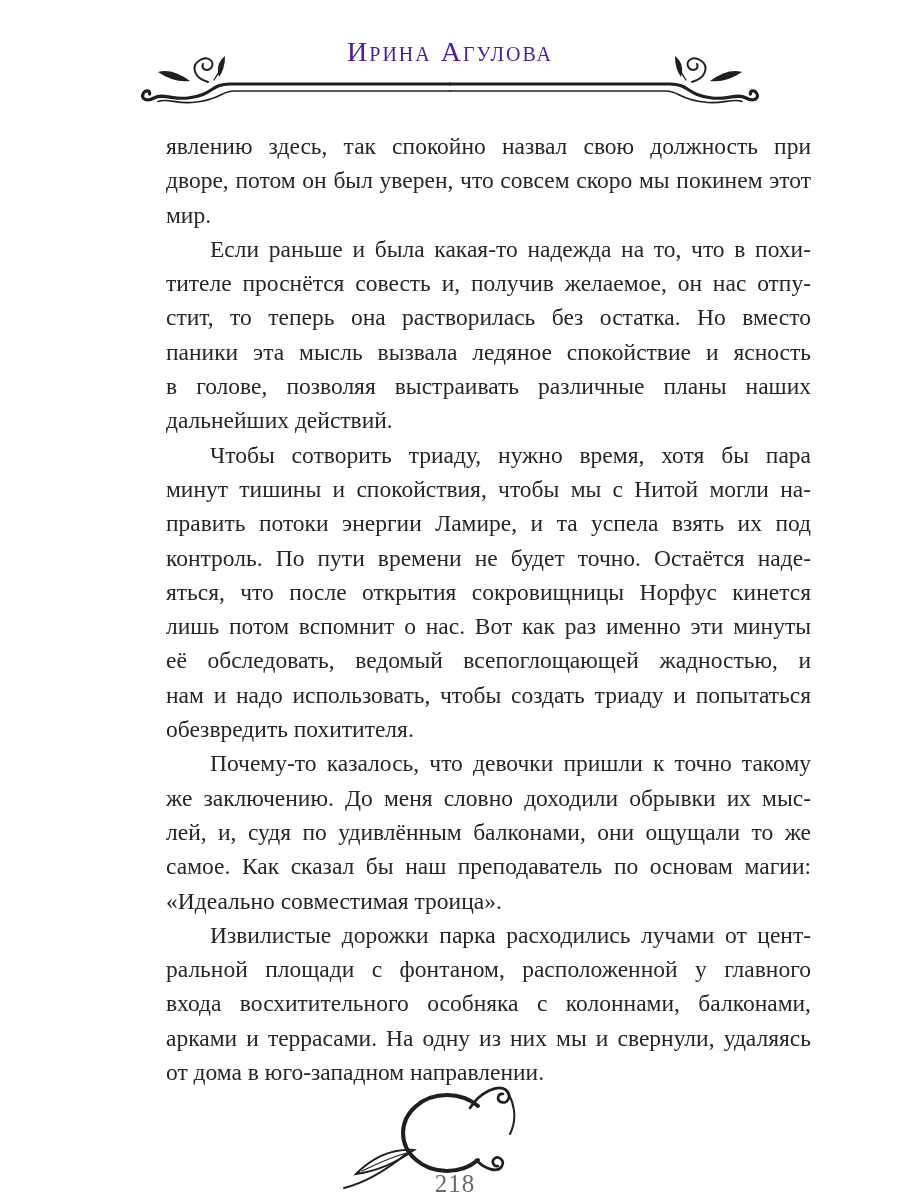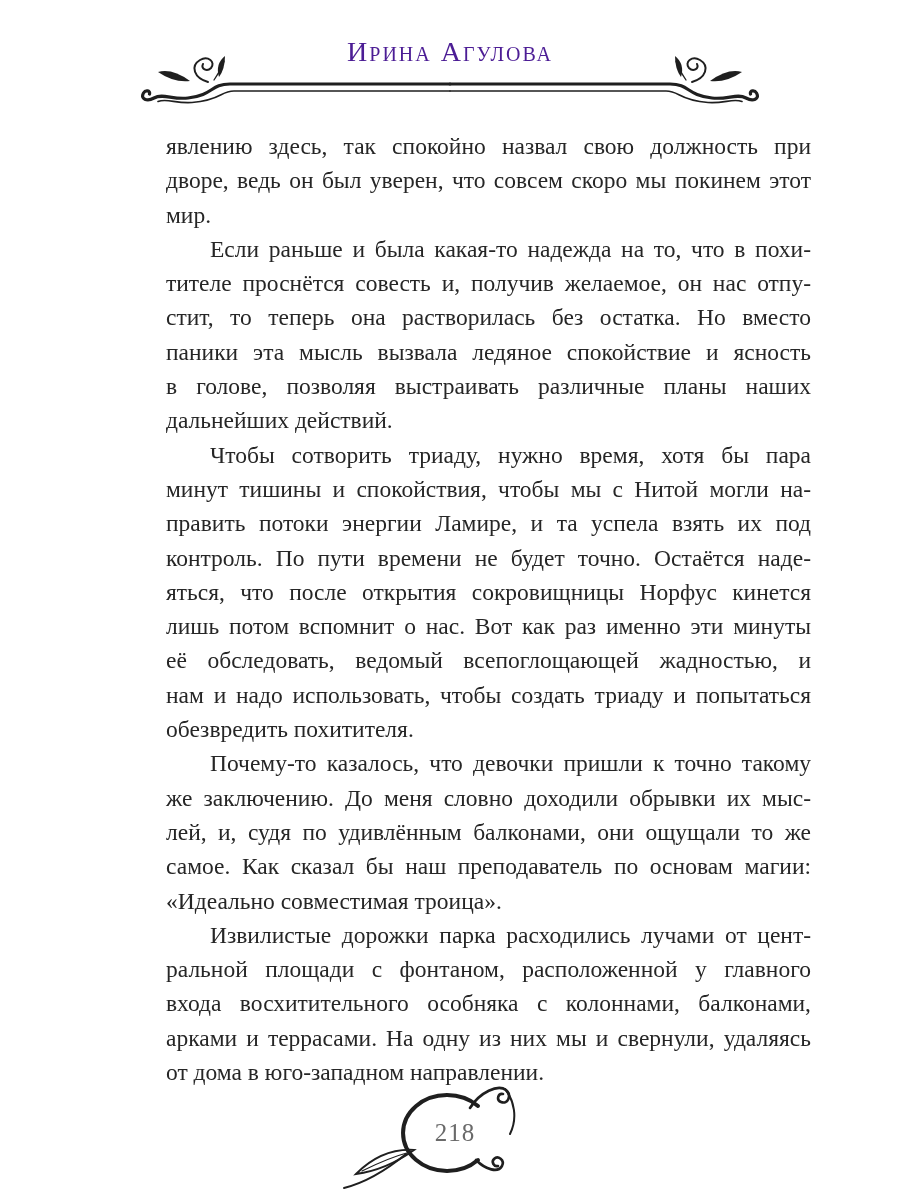--- a/index.html
+++ b/index.html
@@ -54,21 +54,21 @@
   .footer-ornament {
     position: absolute;
     left: 338px;
     top: 1086px;
     width: 220px;
     height: 110px;
   }
   .page-number {
     position: absolute;
     left: 405px;
-    top: 1116px;
+    top: 1167px;
     width: 100px;
     text-align: center;
     font-size: 25px;
     line-height: 33px;
     letter-spacing: 1px;
     color: #6a6a6a;
   }
   svg .stroke { fill: none; stroke: #1f1f1f; stroke-linecap: round; }
   svg .fill { fill: #1f1f1f; stroke: none; }
 </style>
@@ -90,21 +90,21 @@
         <path class="stroke" stroke-width="1.3" d="M84,26 C88,20 92,14 94,7"></path>
       </g>
     </defs>
     <use href="#flourish-half"></use>
     <use href="#flourish-half" transform="translate(640,0) scale(-1,1)"></use>
   </svg>
 
   <div class="text-block">
       <div class="para">
         <div class="line">явлению здесь, так спокойно назвал свою должность при</div>
-        <div class="line">дворе, ведь он был уверен, что совсем скоро мы покинем этот</div>
+        <div class="line">дворе, потом он был уверен, что совсем скоро мы покинем этот</div>
         <div class="line last">мир.</div>
       </div>
       <div class="para indent">
         <div class="line">Если раньше и была какая-то надежда на то, что в похи-</div>
         <div class="line">тителе проснётся совесть и, получив желаемое, он нас отпу-</div>
         <div class="line">стит, то теперь она растворилась без остатка. Но вместо</div>
         <div class="line">паники эта мысль вызвала ледяное спокойствие и ясность</div>
         <div class="line">в голове, позволяя выстраивать различные планы наших</div>
         <div class="line last">дальнейших действий.</div>
       </div>

